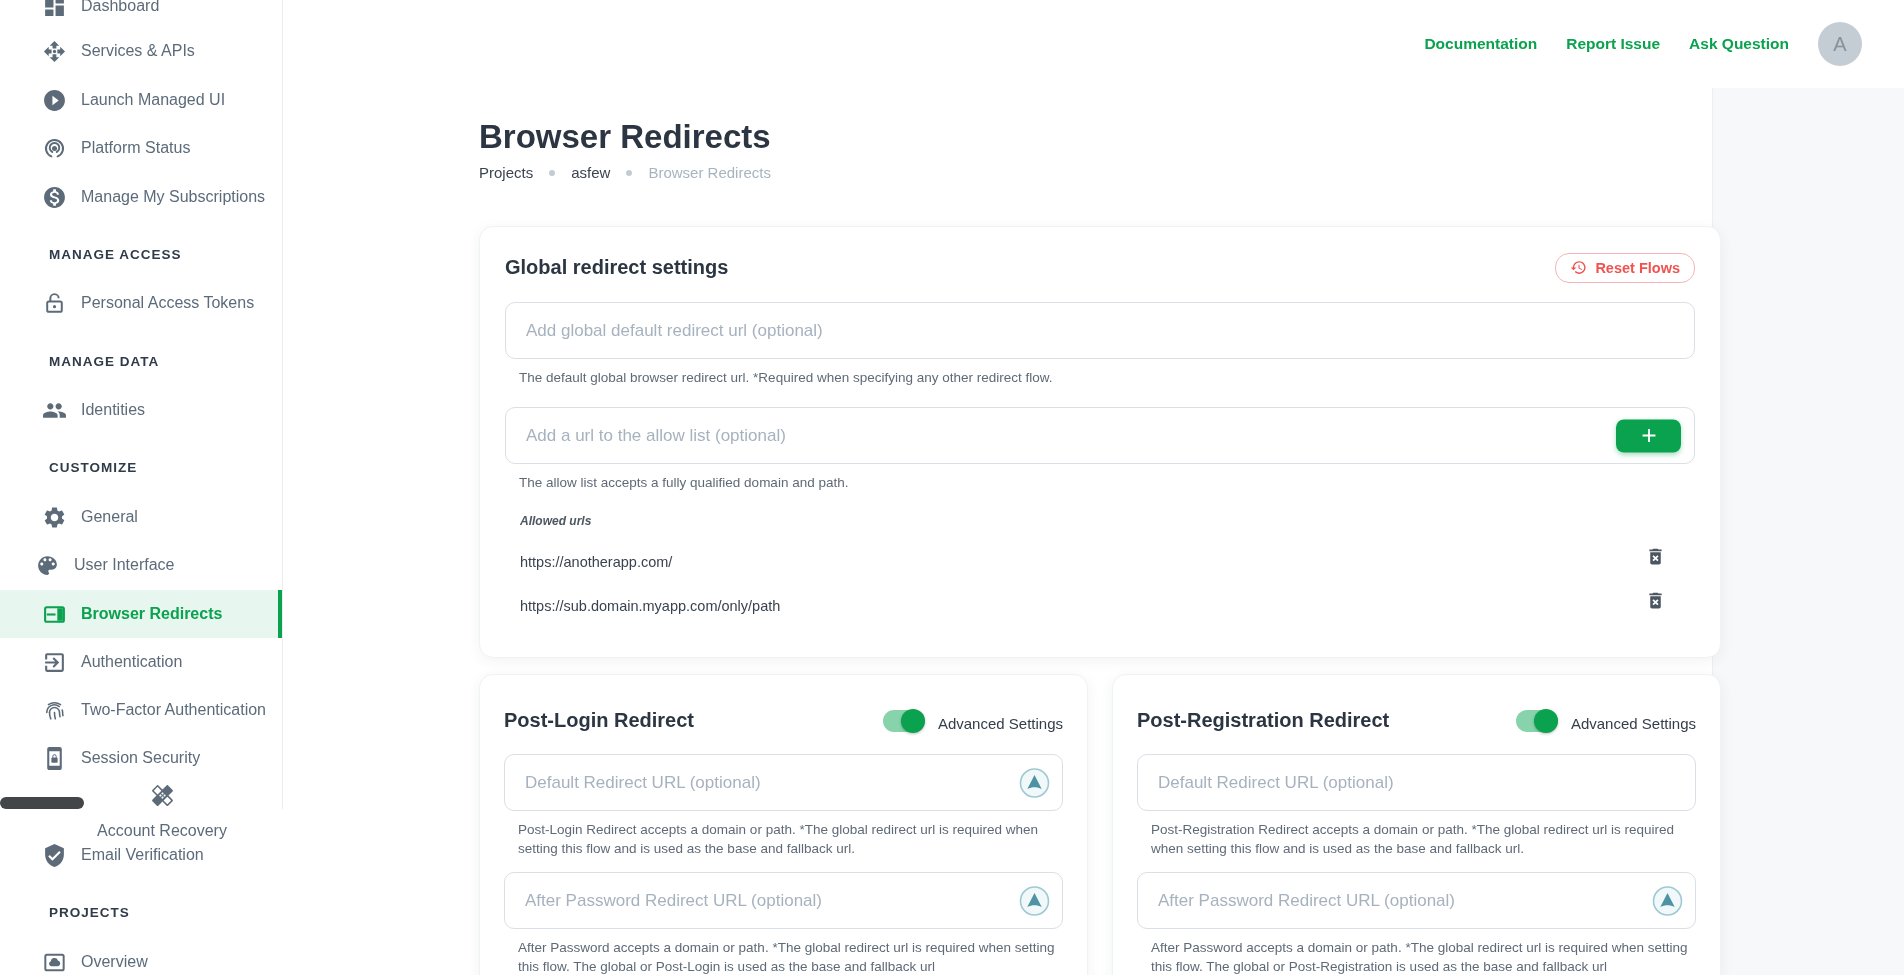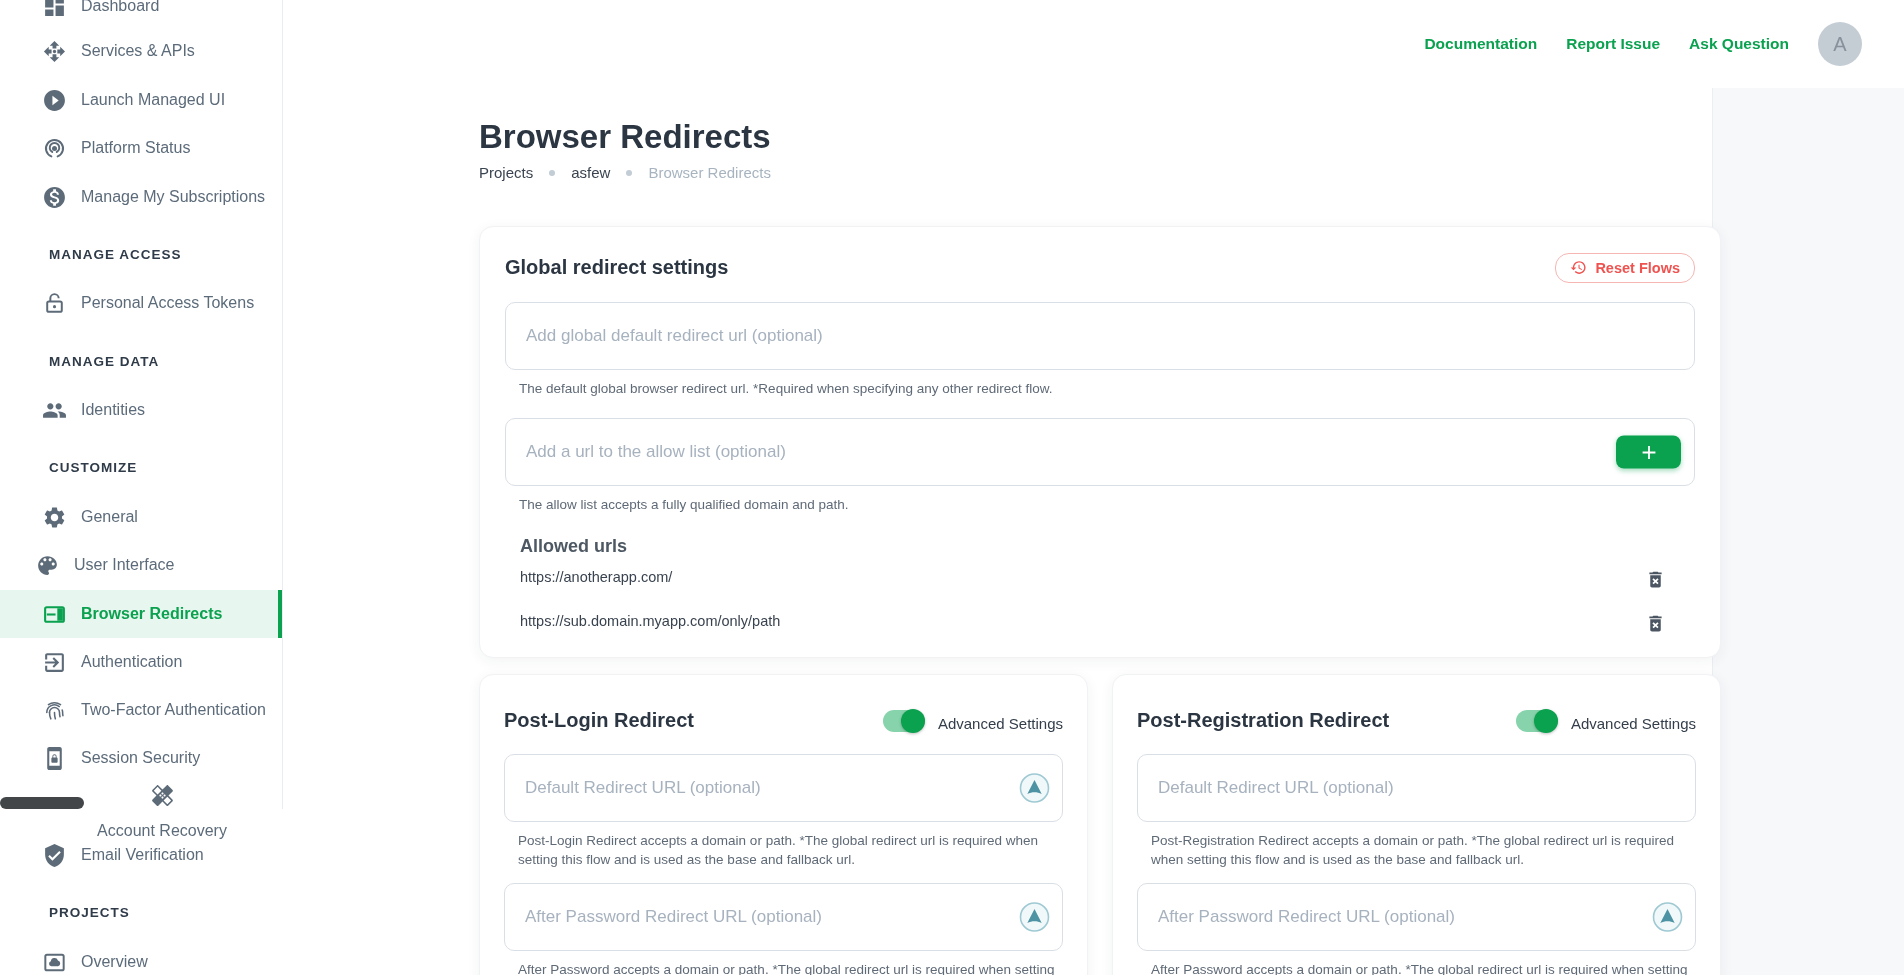--- a/index.html
+++ b/index.html
@@ -41,34 +41,34 @@
           box-shadow:0 3px 14px rgba(31,45,61,0.06); }
   .card.global { left:196px; top:226px; width:1242px; height:432px; padding:24px 25px 0 25px; }
   .cardhead { display:flex; align-items:center; justify-content:space-between; height:33px; }
   .cardtitle { font-size:20px; font-weight:bold; color:#2b3642; }
 
   .reset-btn { display:flex; align-items:center; gap:8px; height:30px; padding:0 14px; background:#ffffff;
                border:1px solid #f6b6b3; border-radius:14px; color:#ef5350; font-size:14.5px; font-weight:bold; cursor:pointer; }
   .reset-btn svg { width:17px; height:17px; fill:#ef5350; }
 
   .fieldwrap { position:relative; }
-  .txt { width:100%; height:68px; border:1px solid #dadfe5; border-radius:10px; padding:0 20px;
+  .txt { width:100%; height:57px; border:1px solid #dadfe5; border-radius:10px; padding:0 20px;
          font-size:17px; color:#323c48; font-family:"Liberation Sans", sans-serif; outline:none; background:#fff; }
   .txt::placeholder { color:#a7b2bf; }
   .helper { margin:9px 0 0 14px; font-size:13.5px; line-height:19px; color:#5f6a77; }
   .mt18 { margin-top:18px; } .mt20 { margin-top:20px; }
 
   .plus-btn { position:absolute; right:14px; top:50%; transform:translateY(-50%); width:65px; height:33px;
               background:#0aa14f; border:none; border-radius:8px; display:flex; align-items:center; justify-content:center;
               cursor:pointer; box-shadow:0 2px 5px rgba(10,161,79,0.35); }
   .plus-btn svg { width:22px; height:22px; fill:#ffffff; }
 
   .allowed { margin:22px 0 0 15px; }
-  .allowed-title { font-size:18px; font-weight:bold; color:#4d5863; }
-  .url-row { display:flex; align-items:flex-start; justify-content:space-between; height:30px; margin-top:14px; padding-right:28px; }
+  .allowed-title { font-size:12px; font-weight:bold; color:#4d5863;font-style:italic; }
+  .url-row { display:flex; align-items:flex-end; justify-content:space-between; height:30px; margin-top:14px; padding-right:28px; }
   .url-row:first-of-type { margin-top:12px; }
   .url-txt { font-size:14.5px; color:#39434f; }
   .trash { background:none; border:none; cursor:pointer; width:24px; height:24px; padding:0; }
   .trash svg { width:21px; height:21px; fill:#4b5662; }
 
   
   .card.flow { top:674px; width:609px; height:420px; padding:24px 24px 0 24px; }
   .card.flow.left { left:196px; }
   .card.flow.right { left:829px; }
   .flowhead { display:flex; align-items:flex-end; height:33px; }

